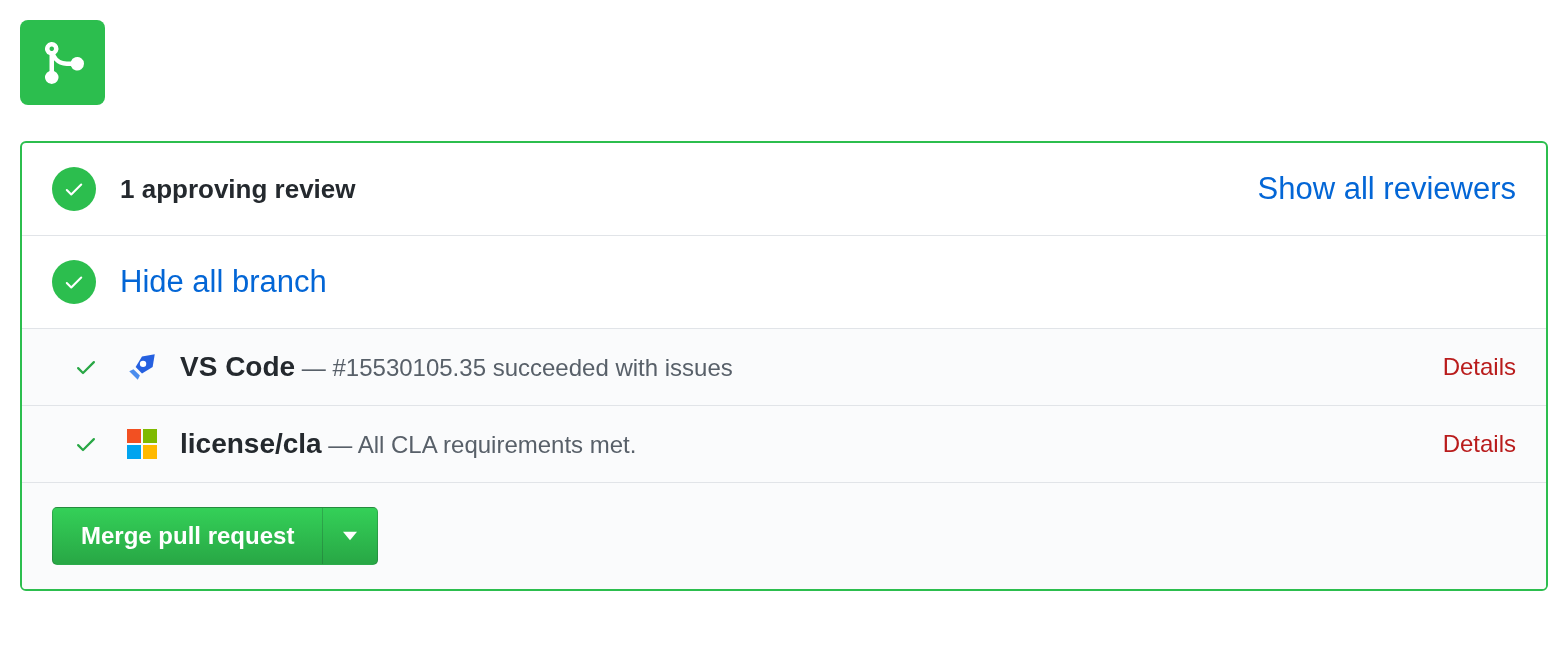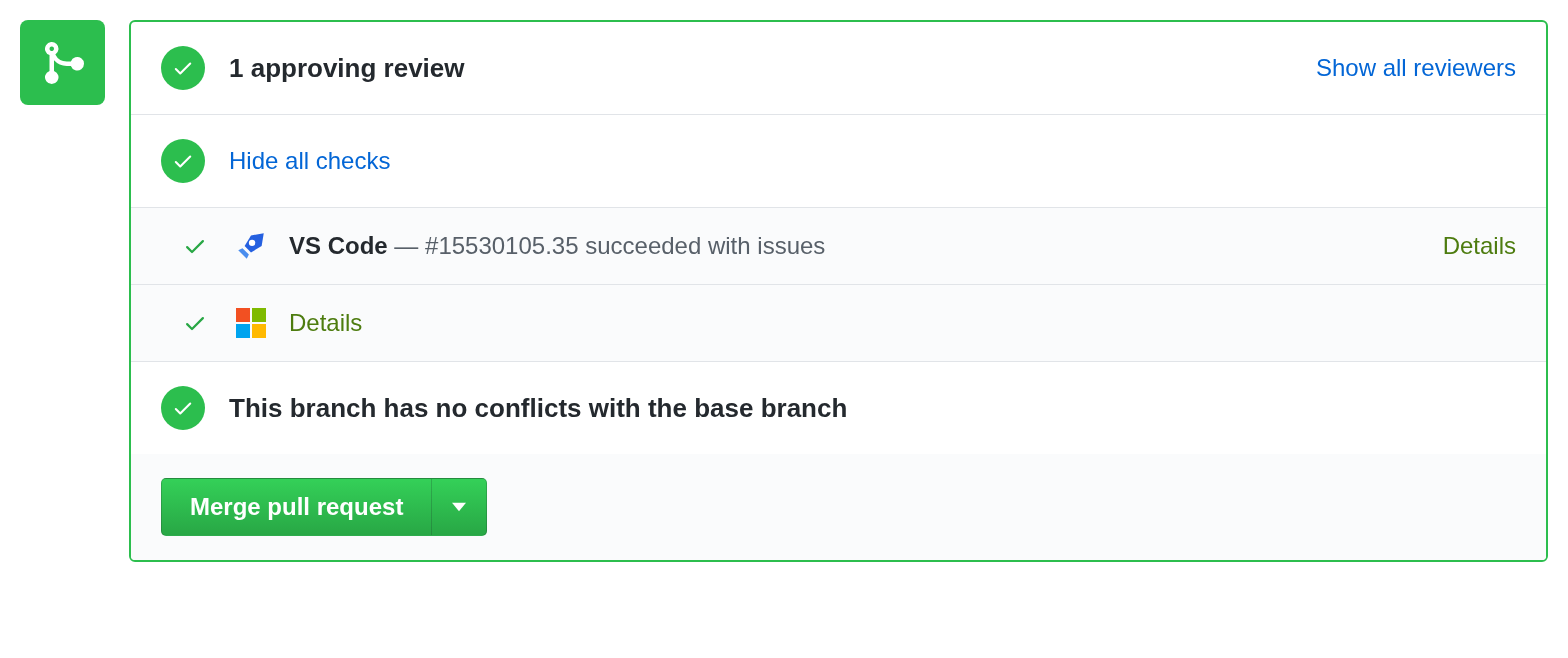--- a/index.html
+++ b/index.html
@@ -3,22 +3,23 @@
   <meta charset="utf-8">
   <style>
     * { box-sizing: border-box; margin: 0; padding: 0; }
     body {
       font-family: -apple-system, BlinkMacSystemFont, "Segoe UI", Helvetica, Arial, sans-serif;
       background: #fff;
       padding: 20px;
     }
     .container {
       display: flex;
-      gap: 24px;
+      gap: 36px;
       max-width: 1560px;
+      flex-direction: column;
     }
     .merge-badge {
       width: 85px;
       height: 85px;
       background: #2cbe4e;
       border-radius: 8px;
       display: flex;
       align-items: center;
       justify-content: center;
       flex-shrink: 0;
@@ -72,21 +73,21 @@
       flex-shrink: 0;
       margin-right: 24px;
     }
     .section-title {
       font-size: 26px;
       font-weight: 600;
       color: #24292e;
       flex: 1;
     }
     .link-action {
-      font-size: 24px;
+      font-size: 31px;
       color: #0366d6;
       text-decoration: none;
       cursor: pointer;
     }
     .check-item {
       display: flex;
       align-items: center;
       padding: 20px 30px 20px 50px;
       background: #fafbfc;
       border-bottom: 1px solid #e1e4e8;
@@ -103,32 +104,32 @@
     .check-icon-box {
       width: 36px;
       height: 36px;
       margin-right: 20px;
       flex-shrink: 0;
       display: flex;
       align-items: center;
       justify-content: center;
     }
     .check-name {
-      font-size: 24px;
+      font-size: 28px;
       font-weight: 600;
       color: #24292e;
     }
     .check-desc {
       font-size: 24px;
       color: #586069;
     }
     .check-text { flex: 1; }
     .details-link {
       font-size: 24px;
-      color: #4d7c0f;
+      color: #b91c1c;
       text-decoration: none;
       cursor: pointer;
     }
     .merge-footer {
       padding: 24px 30px;
       background: #fafbfc;
     }
     .merge-button-group {
       display: inline-flex;
     }
@@ -185,21 +186,21 @@
       <div class="section-title">1 approving review</div>
       <a class="link-action">Show all reviewers</a>
     </div>
 
     <div class="section">
       <div class="circle-check">
         <svg width="22" height="22" viewBox="0 0 16 16" fill="#fff">
             <path d="M13.78 4.22a.75.75 0 0 1 0 1.06l-7.25 7.25a.75.75 0 0 1-1.06 0L2.22 9.28a.75.75 0 0 1 1.06-1.06L6 10.94l6.72-6.72a.75.75 0 0 1 1.06 0z"></path>
           </svg>
       </div>
-      <a class="link-action">Hide all checks</a>
+      <a class="link-action">Hide all branch</a>
     </div>
 
     <div class="check-item">
       <div class="small-check">
         <svg width="24" height="24" viewBox="0 0 16 16" fill="#28a745">
             <path d="M13.78 4.22a.75.75 0 0 1 0 1.06l-7.25 7.25a.75.75 0 0 1-1.06 0L2.22 9.28a.75.75 0 0 1 1.06-1.06L6 10.94l6.72-6.72a.75.75 0 0 1 1.06 0z"></path>
           </svg>
       </div>
       <div class="check-icon-box">
         <svg width="34" height="34" viewBox="0 0 32 32">
@@ -221,31 +222,26 @@
           </svg>
       </div>
       <div class="check-icon-box">
         <div class="ms-logo">
           <div style="background:#f25022"></div>
           <div style="background:#7fba00"></div>
           <div style="background:#00a4ef"></div>
           <div style="background:#ffb900"></div>
         </div>
       </div>
+      <div class="check-text">
+        <span class="check-name">license/cla</span><span class="check-desc"> — </span><span class="check-desc">All CLA requirements met.</span>
+      </div>
       <a class="details-link">Details</a>
     </div>
 
-    <div class="section section-last">
-      <div class="circle-check">
-        <svg width="22" height="22" viewBox="0 0 16 16" fill="#fff">
-            <path d="M13.78 4.22a.75.75 0 0 1 0 1.06l-7.25 7.25a.75.75 0 0 1-1.06 0L2.22 9.28a.75.75 0 0 1 1.06-1.06L6 10.94l6.72-6.72a.75.75 0 0 1 1.06 0z"></path>
-          </svg>
-      </div>
-      <div class="section-title">This branch has no conflicts with the base branch</div>
-    </div>
 
     <div class="merge-footer">
       <div class="merge-button-group">
         <button class="merge-button">Merge pull request</button>
         <button class="merge-dropdown">
           <svg width="14" height="10" viewBox="0 0 10 6" fill="#fff">
               <path d="M0 0l5 6 5-6z"></path>
             </svg>
         </button>
       </div>

